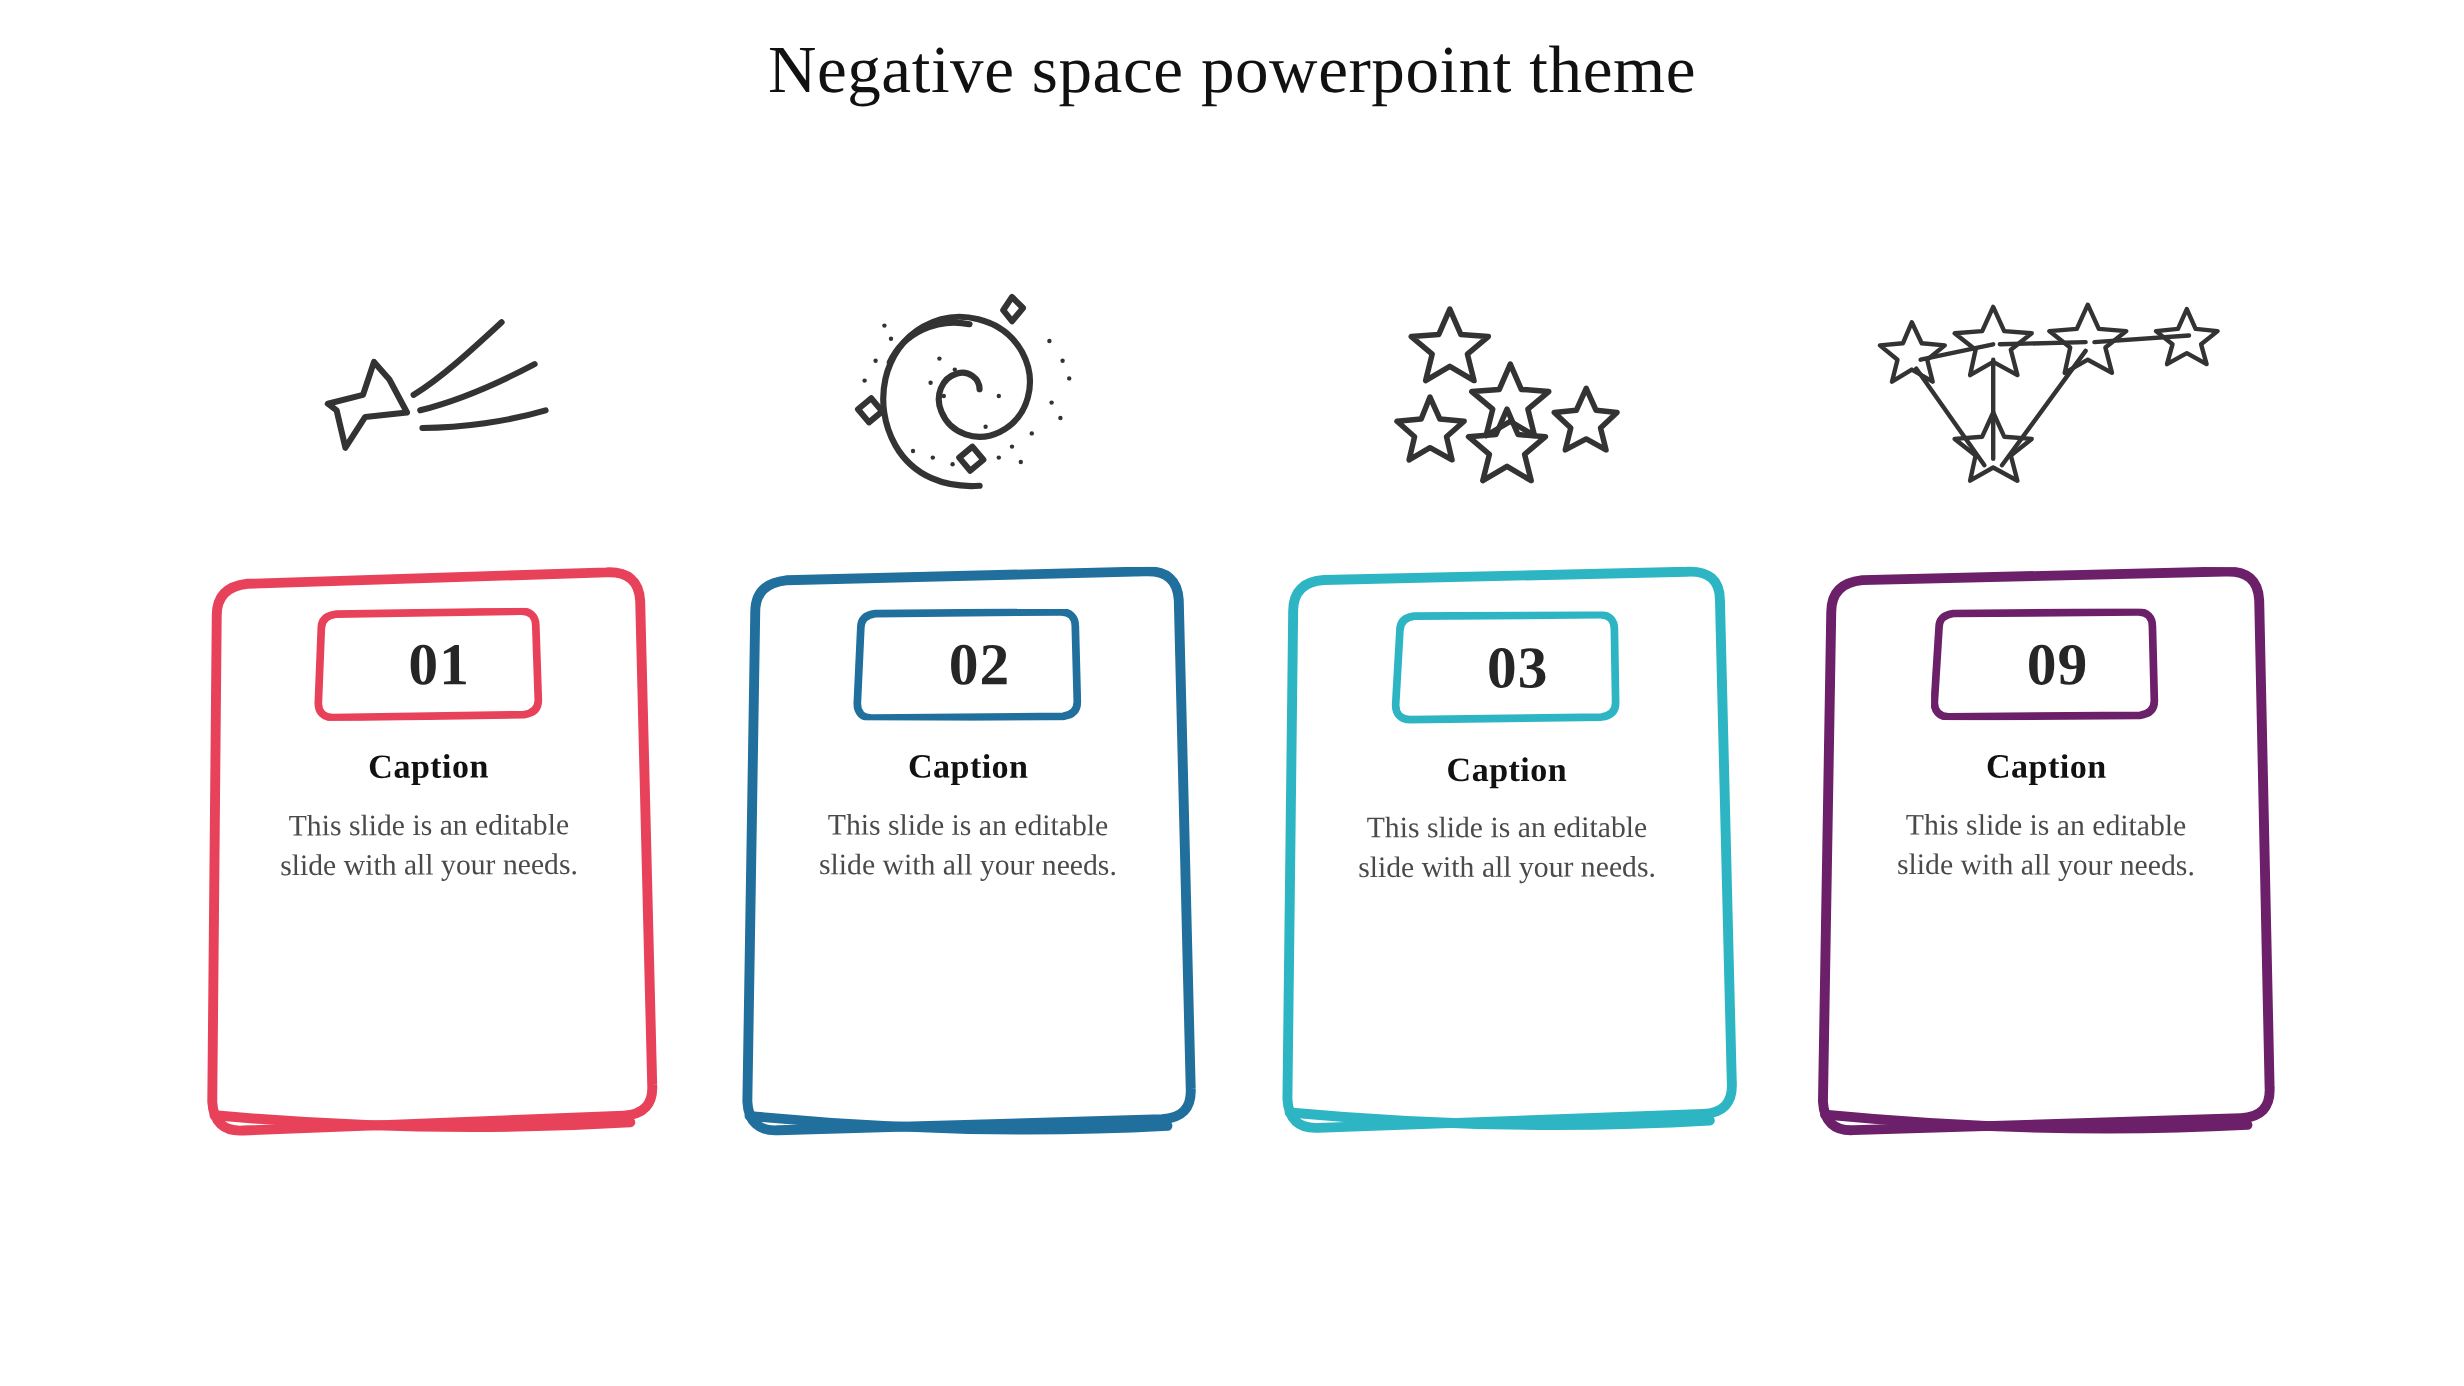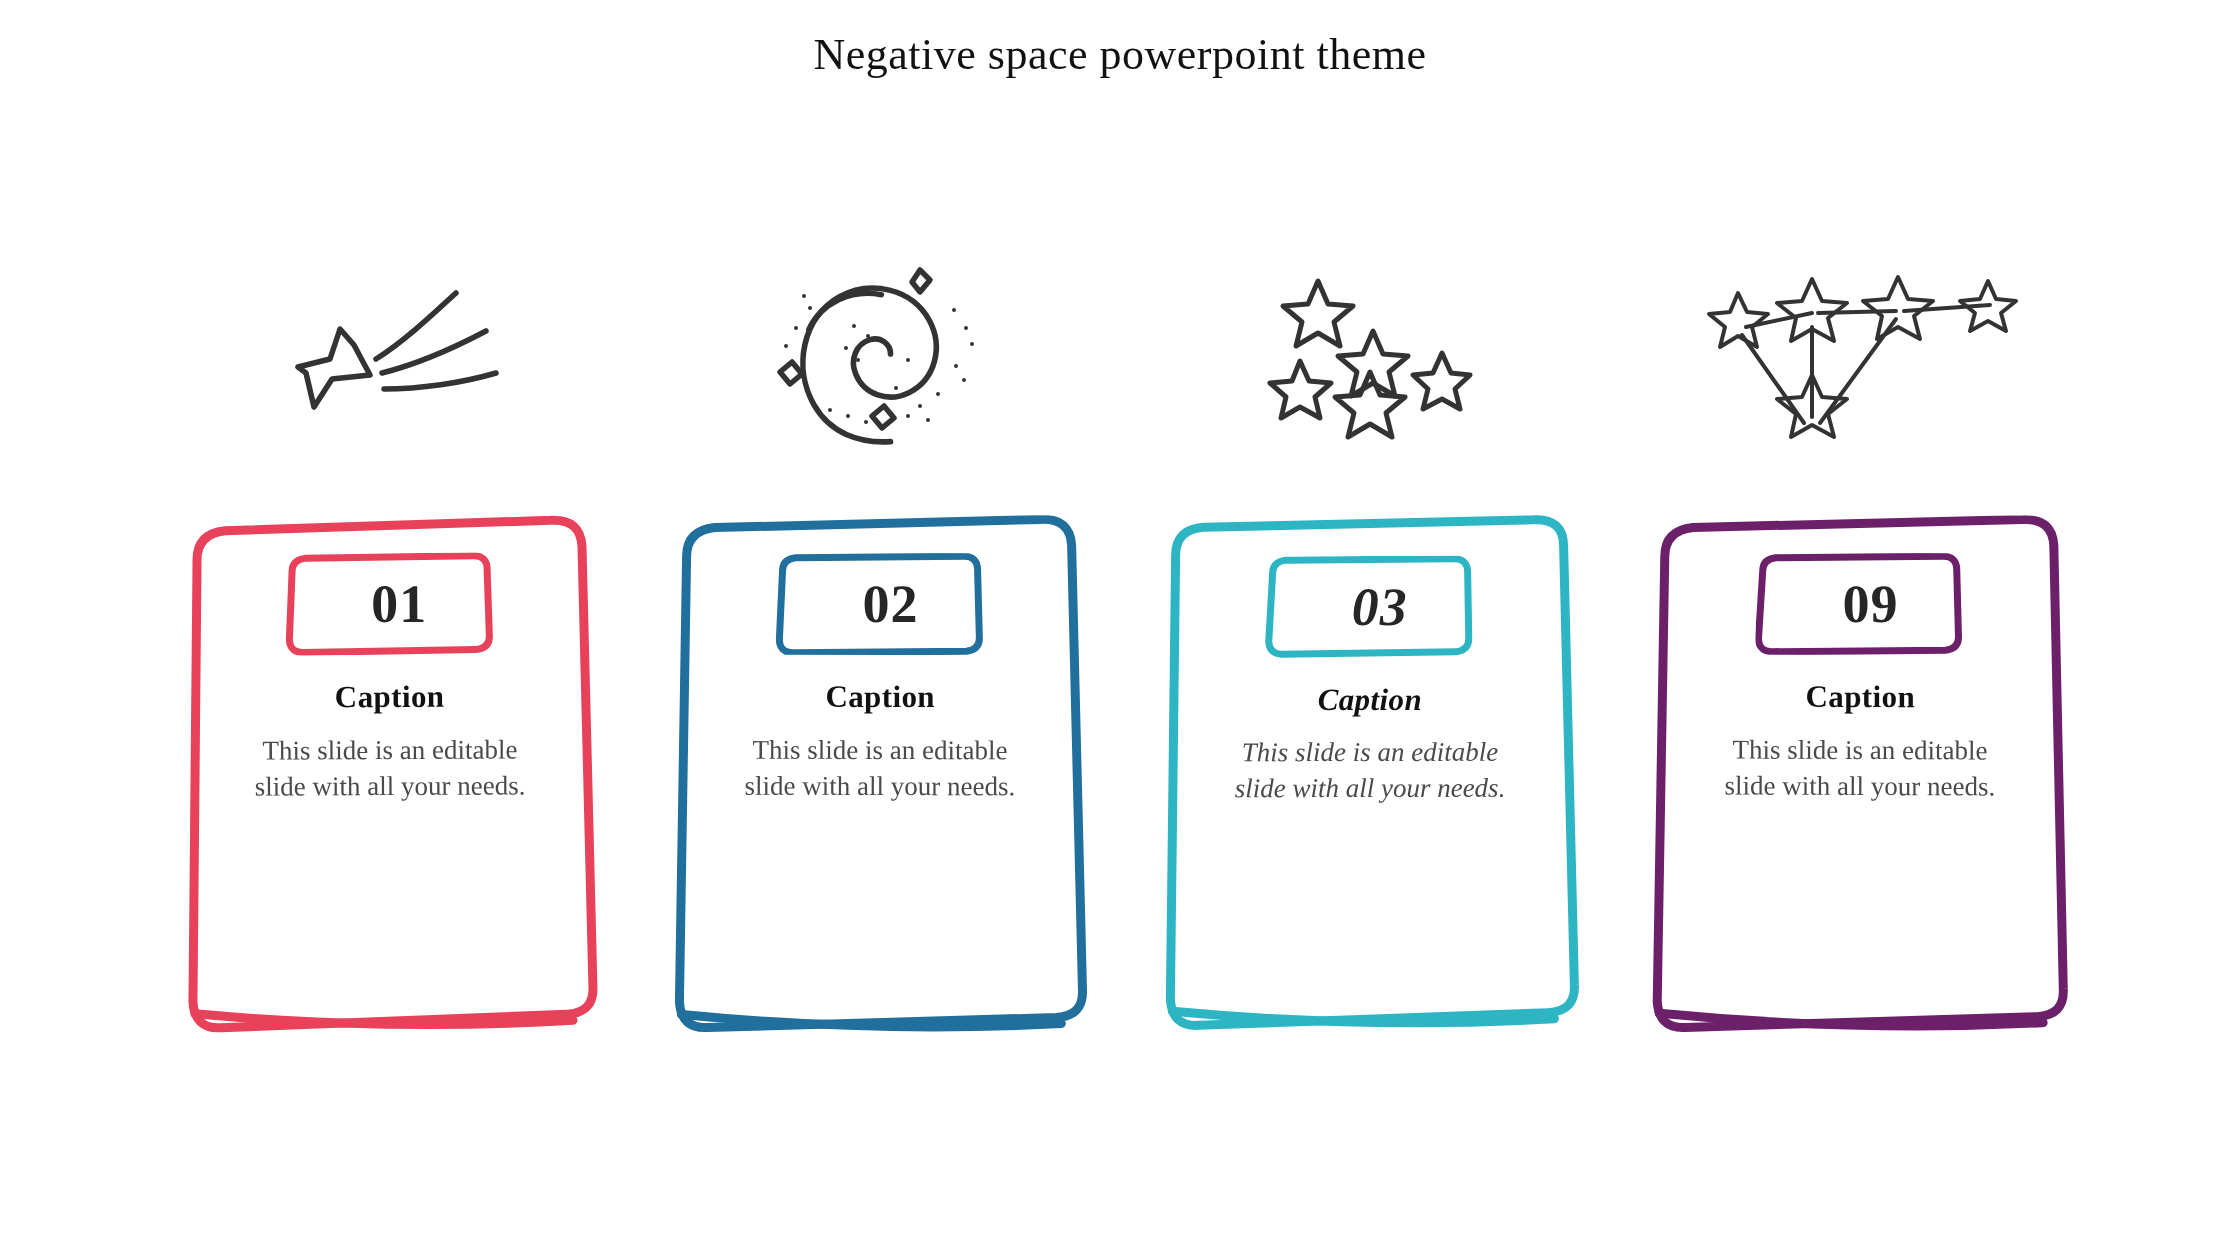--- a/index.html
+++ b/index.html
@@ -25,38 +25,38 @@
   }
 
   
   #slide-title {
     position: absolute;
     top: 30px;
     left: 0;
     width: 2240px;
     text-align: center;
     font-family: "Liberation Serif", "DejaVu Serif", serif;
-    font-size: 44px;
+    font-size: 61px;
     font-weight: 400;
     letter-spacing: 0.5px;
     color: #111111;
     line-height: 1.15;
     white-space: nowrap;
   }
 
   
   .column {
     position: absolute;
     top: 250px;
     width: 420px;
     height: 830px;
   }
   .col-0 { left: 180px; }
   .col-1 { left: 670px; }
-  .col-2 { left: 1160px; font-style: italic; }
+  .col-2 { left: 1160px; }
   .col-3 { left: 1650px; }
 
   
   .icon-wrap {
     position: absolute;
     top: 0;
     left: 0;
     width: 420px;
     height: 215px;
     display: flex;

